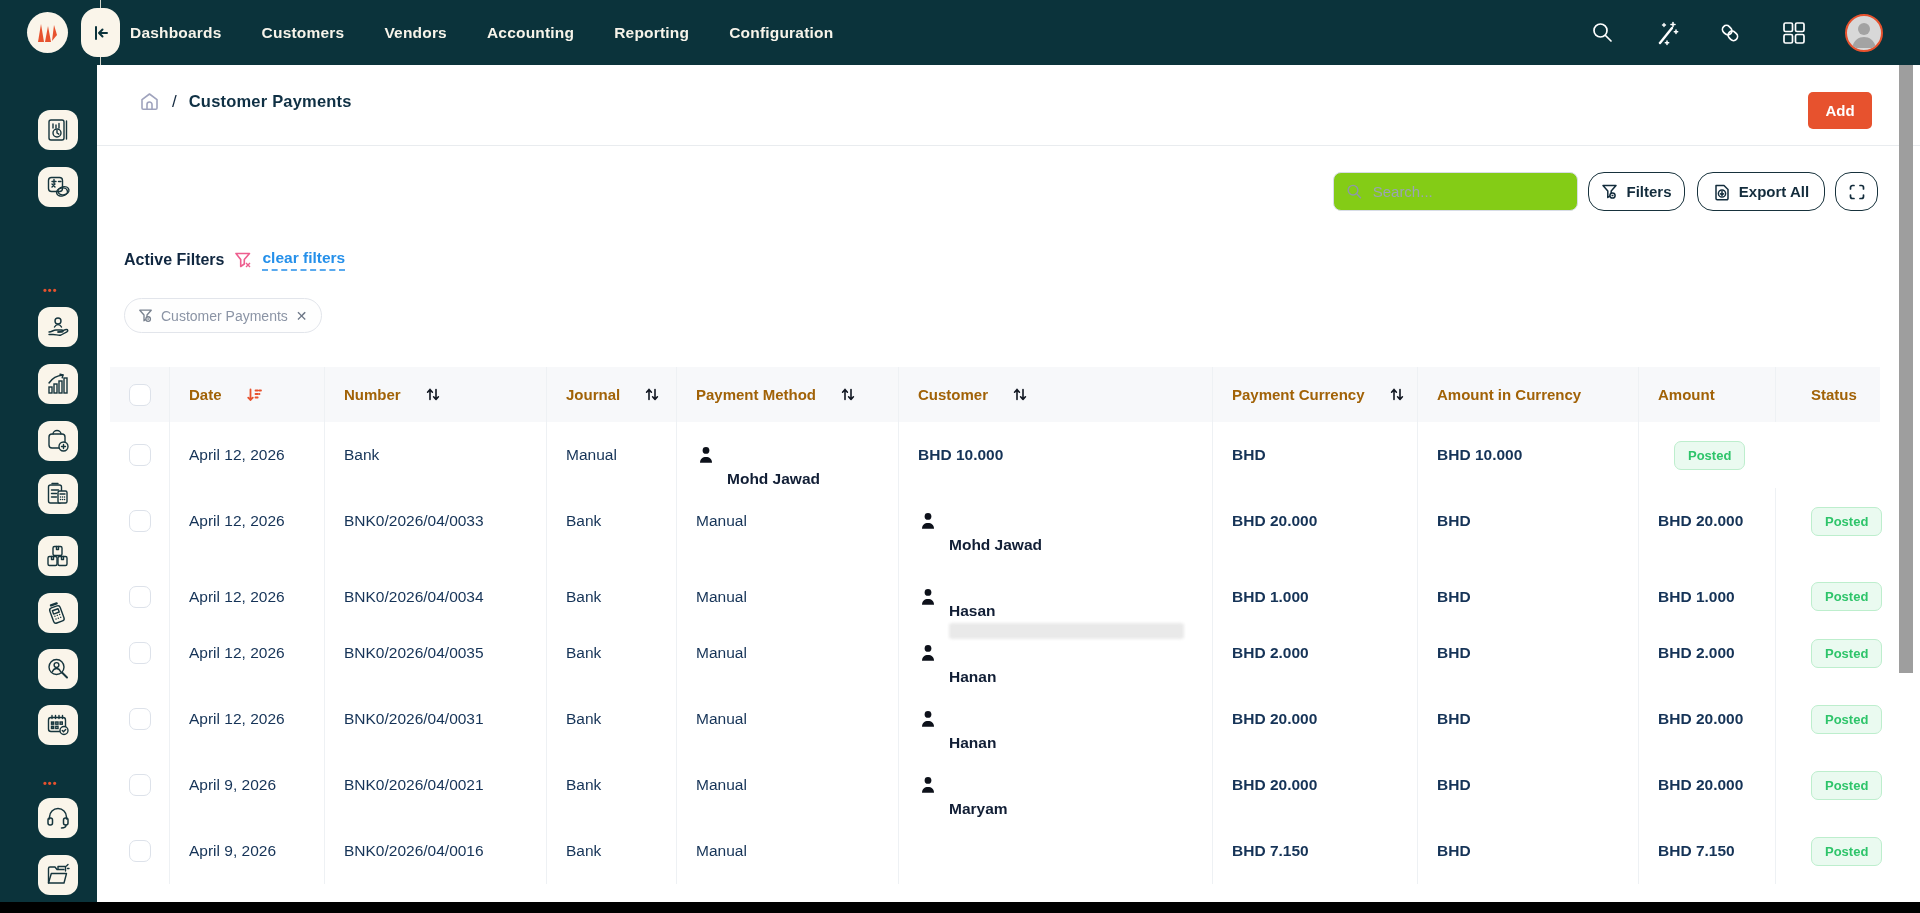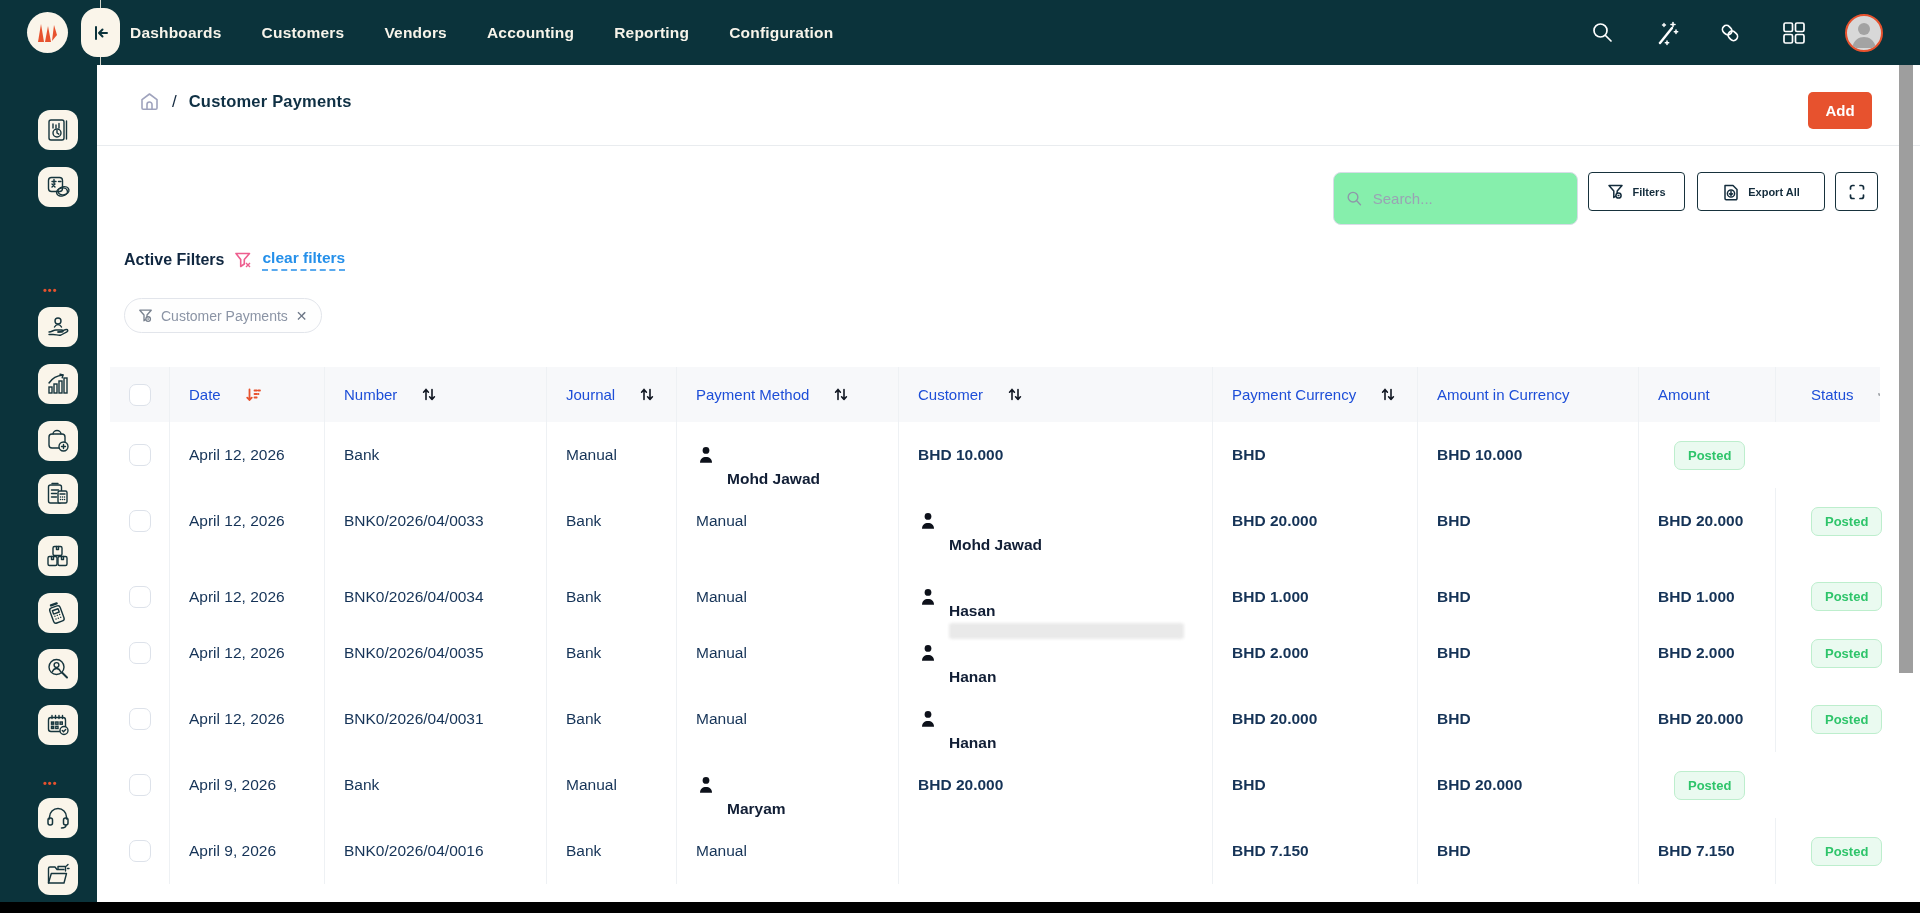--- a/index.html
+++ b/index.html
@@ -28,39 +28,39 @@
   .bottom-strip { position:absolute; left:0; top:902px; width:1920px; height:11px; background:#000; z-index:9; }
   
   .content { position:absolute; left:97px; top:65px; width:1823px; height:837px; background:#fff; }
   .crumb-row { position:absolute; left:0; top:0; width:100%; height:80px; }
   .crumb { position:absolute; left:42px; top:26px; display:flex; align-items:center; gap:12px; }
   .crumb-sep { font-size:17px; color:#13293f; font-weight:400; }
   .crumb-title { font-size:16.5px; font-weight:800; color:#0f3044; letter-spacing:.2px; }
   .add-btn { position:absolute; left:1711px; top:27px; width:64px; height:37px; background:#e7522e; border:none; border-radius:5px; color:#fff; font-size:15px; font-weight:700; font-family:inherit; cursor:pointer; }
   .hdivider { position:absolute; left:0; top:80px; width:1823px; height:1px; background:#e9ecef; }
   
-  .search-box { position:absolute; left:1236px; top:107px; width:245px; height:53px; border:1px solid #d8dde7; border-radius:8px; background:#86efac; display:flex; align-items:center; padding:0 12px; gap:10px; }
+  .search-box { position:absolute; left:1236px; top:107px; width:245px; height:39px; border:1px solid #d8dde7; border-radius:8px; background:#84cc16; display:flex; align-items:center; padding:0 12px; gap:10px; }
   .search-box input { border:none; outline:none; background:transparent; font-family:inherit; font-size:15px; color:#44506a; width:100%; }
   .search-box input::placeholder { color:#9aa3b4; }
-  .btn-outline { position:absolute; top:107px; height:39px; background:#fff; border:1.5px solid #17323c; border-radius:4px; display:flex; align-items:center; justify-content:center; gap:8px; font-size:11px; font-weight:700; color:#132c3c; font-family:inherit; cursor:pointer; }
+  .btn-outline { position:absolute; top:107px; height:39px; background:#fff; border:1.5px solid #17323c; border-radius:16px; display:flex; align-items:center; justify-content:center; gap:8px; font-size:15px; font-weight:700; color:#132c3c; font-family:inherit; cursor:pointer; }
   
   .af-row { position:absolute; left:27px; top:184px; display:flex; align-items:center; gap:9px; }
   .af-title { font-size:16px; font-weight:800; color:#102740; }
   .af-clear { font-size:15.5px; font-weight:700; color:#2590ea; border-bottom:2px dashed #5aaaee; padding-bottom:2px; cursor:pointer; }
   .chip { position:absolute; left:27px; top:233px; height:35px; border:1px solid #e2e5eb; border-radius:18px; background:#fefefe; display:flex; align-items:center; gap:8px; padding:0 13px; }
   .chip-label { font-size:14px; color:#8b94a5; font-weight:500; }
   .chip-x { font-size:14px; color:#6d7787; cursor:pointer; }
   
   .table { position:absolute; left:13px; top:302px; width:1770px; }
   .tr { display:grid; grid-template-columns:59px 155px 222px 130px 222px 314px 205px 221px 137px 105px; }
   .thead { background:#f7f8fa; height:55px; }
   .tbody-row { height:66px; background:#fff; }
   .th, .td { display:flex; align-items:center; padding-left:19px; border-left:1px solid #eef1f4; min-width:0; }
   .tr > div:first-child { border-left:none; justify-content:center; padding-left:0; }
-  .th { font-size:15px; font-weight:400; color:#1d4ed8; gap:24px; white-space:nowrap; cursor:pointer; }
+  .th { font-size:15px; font-weight:700; color:#a16207; gap:24px; white-space:nowrap; cursor:pointer; }
   .th.nosort { cursor:default; }
   .td { font-size:15.5px; font-weight:500; color:#153357; white-space:nowrap; }
   .td.strong { font-weight:600; }
   .checkbox { width:22px; height:22px; border:1.5px solid #dde2ea; border-radius:7px; background:#fff; cursor:pointer; }
   .cust-cell { gap:11px; }
   .cust-name { font-weight:700; color:#111e35; font-size:15.5px;margin-top:48px; }
   .redact-bar { width:235px; height:16px; border-radius:3px; background:#e9e9e9; filter:blur(1.5px); margin-top:3px; }
   .badge { background:#eafaf0; border:1px solid #bdeecd; color:#2ec46a; font-size:13px; font-weight:600; border-radius:7px; padding:6px 13px; }
   .status-cell { padding-left:35px; }
   
@@ -476,20 +476,21 @@
         <div class="td status-cell">
             <span class="badge">Posted</span>
           </div>
       </div>
 
       <div class="tr tbody-row">
         <div class="td">
             <span class="checkbox"></span>
           </div>
         <div class="td">April 9, 2026</div>
+        <div class="td">BNK0/2026/04/0021</div>
         <div class="td">Bank</div>
         <div class="td">Manual</div>
         <div class="td cust-cell">
           <svg width="20" height="20" viewBox="0 0 16 16">
               <circle cx="8" cy="4.3" r="2.7" fill="#0d111a"></circle>
               <path d="M3.2 14.2c0-3.2 2.1-4.7 4.8-4.7s4.8 1.5 4.8 4.7z" fill="#0d111a"></path>
             </svg>
           <span class="cust-name">Maryam</span>
         </div>
         <div class="td strong">BHD 20.000</div>

